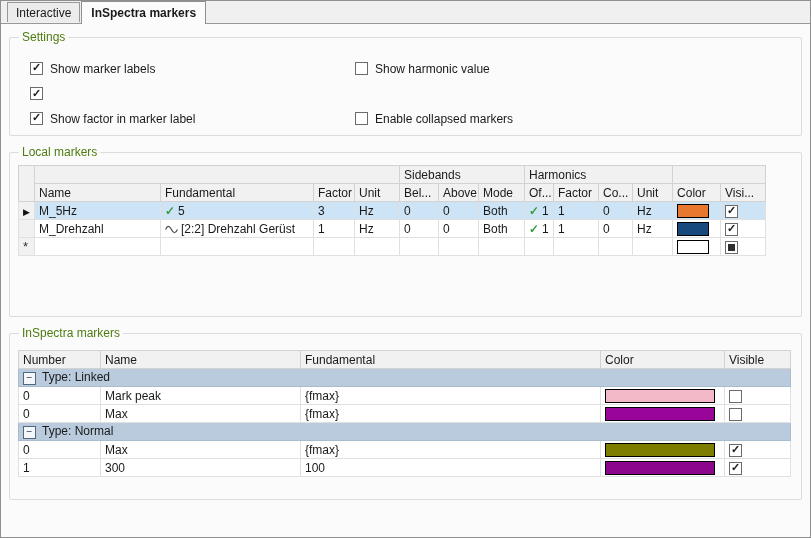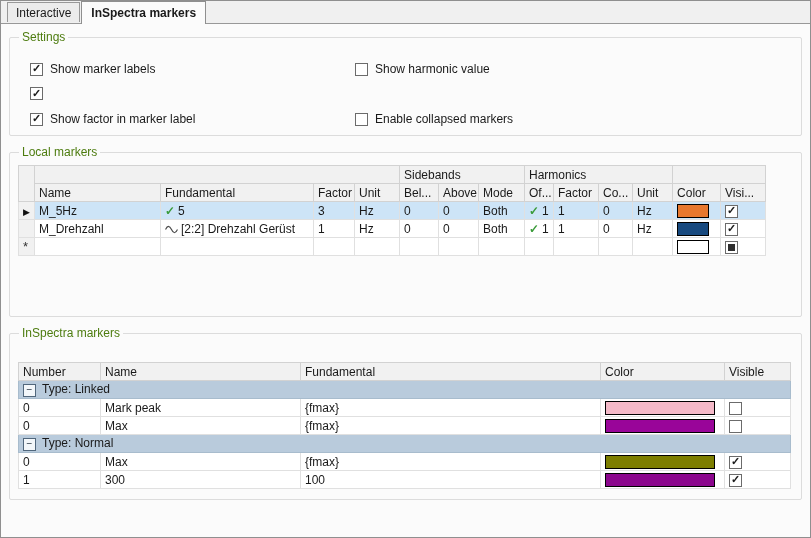--- a/index.html
+++ b/index.html
@@ -17,21 +17,21 @@
   fieldset.group legend { padding:0 3px; margin-left:1px; color:#4d7c0f; }
   fieldset.fs-settings { height:94px; box-sizing:content-box; }
   fieldset.fs-local { height:160px; }
   fieldset.fs-ins { height:162px; }
 
   
   .cb { width:13px; height:13px; border:1px solid #6b6b6b; background:#fff; display:inline-flex; align-items:center; justify-content:center; box-sizing:border-box; flex:none; }
   .cb.checked::after { content:"✓"; font-size:11px; font-weight:bold; color:#1c1c1c; margin-top:-1px; }
   .cb.indet::after { content:""; width:7px; height:7px; background:#2e2e2e; }
   .cb-grid { display:grid; grid-template-columns:325px auto; grid-auto-rows:25px; align-items:center; margin:8px 0 0 12px; }
-  .cb-row { display:flex; align-items:flex-end; gap:7px; cursor:default; }
+  .cb-row { display:flex; align-items:flex-start; gap:7px; cursor:default; }
 
   
   table.grid { border-collapse:collapse; table-layout:fixed; background:#fff; font-size:12px; }
   table.grid th, table.grid td { border:1px solid #e0e0e0; padding:1px 4px; height:18px; overflow:hidden; white-space:nowrap; text-align:left; font-weight:normal; box-sizing:border-box; }
   table.grid th { background:#f1f1f1; border-color:#d2d2d2; }
   td.rowhdr, th.rowhdr { background:#f1f1f1; border-color:#d2d2d2; text-align:center; padding:1px 1px; }
   tr.selected td { background:#cde4f7; }
   tr.selected td.rowhdr { background:#f1f1f1; }
   .arrow { font-size:9px; color:#111; }
   .star { font-size:13px; color:#333; }
@@ -176,21 +176,21 @@
             <td></td>
             <td class="center"><span class="swatch" style="background: rgb(255, 255, 255);"></span></td>
             <td class="center"><span class="cb indet"></span></td>
           </tr>
         </tbody>
       </table>
     </fieldset>
 
     <fieldset class="group fs-ins">
       <legend>InSpectra markers</legend>
-      <table class="grid" style="width:772px; margin-top:18px;">
+      <table class="grid" style="width:772px; margin-top:6px;">
         <colgroup>
           <col style="width:82px">
             <col style="width:200px">
             <col style="width:300px">
             <col style="width:124px">
             <col style="width:66px">
         </colgroup>
         <thead>
           <tr>
             <th>Number</th>

